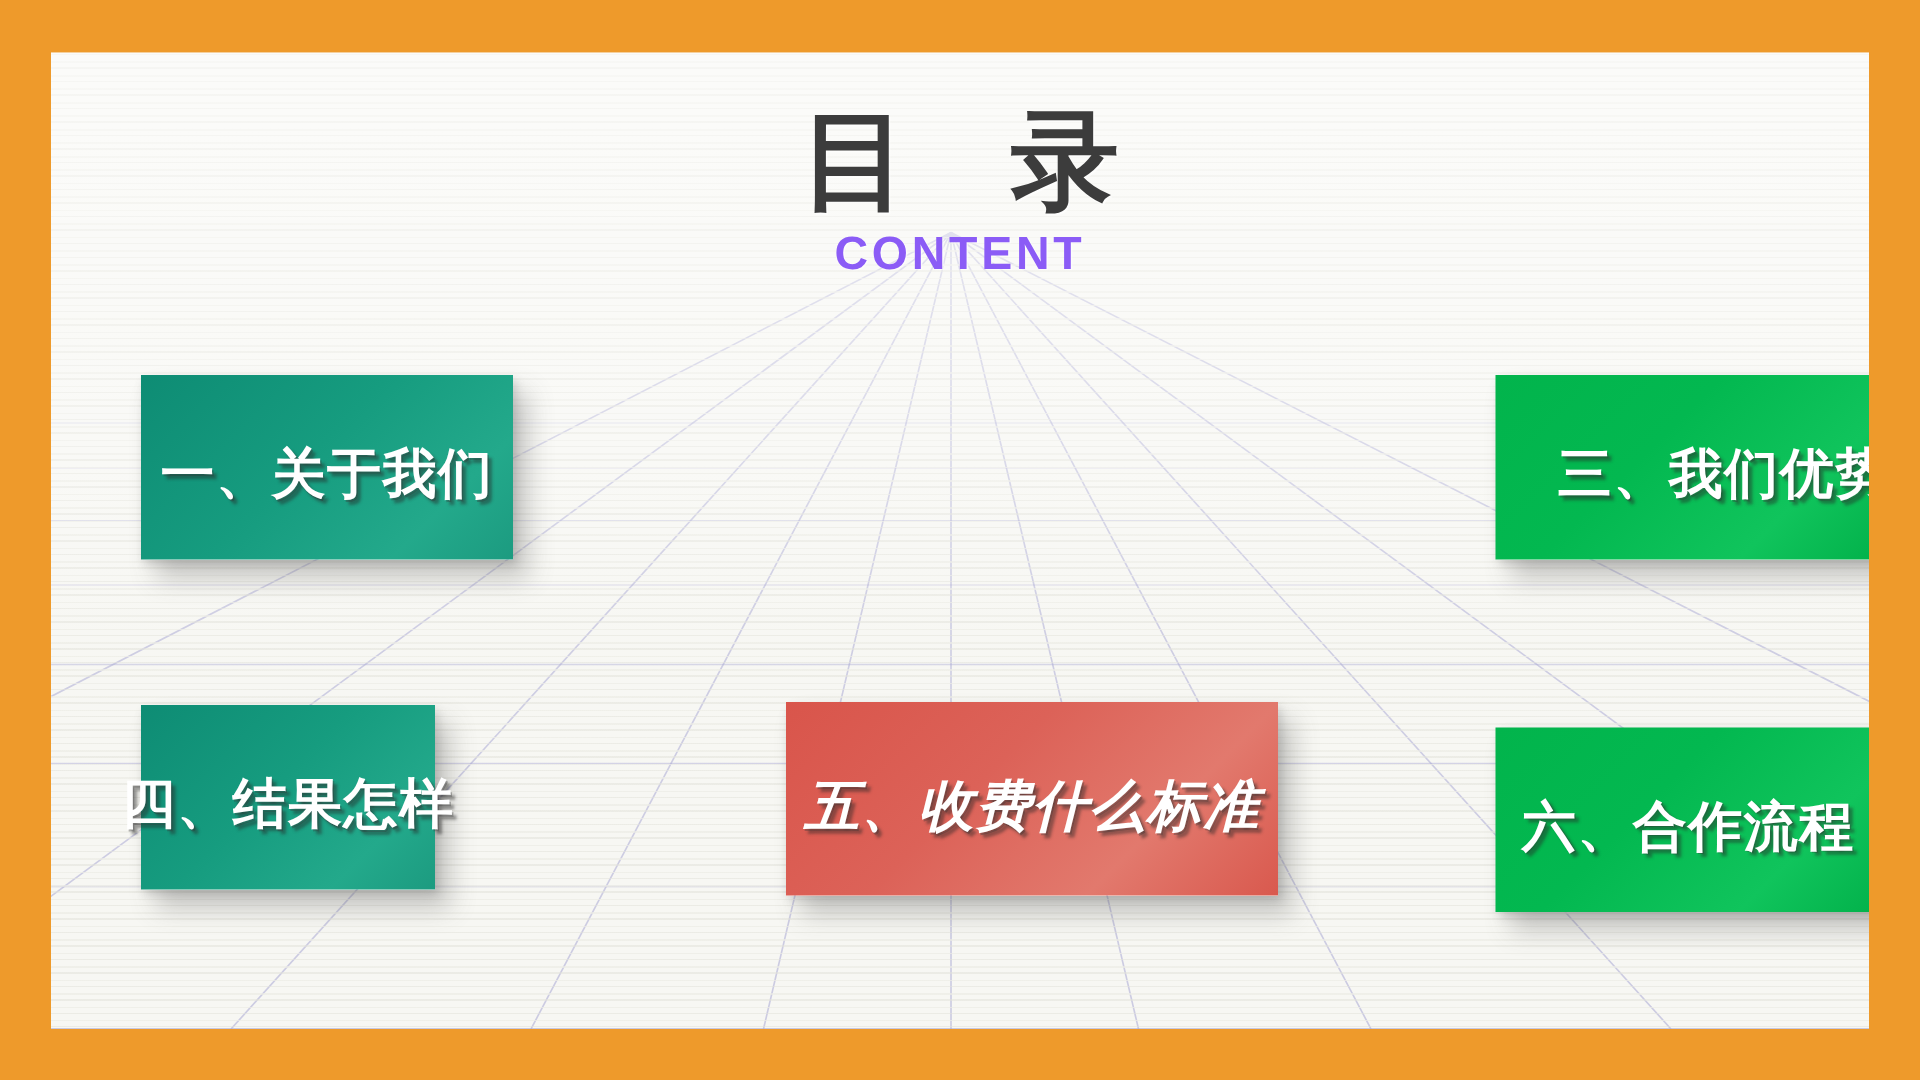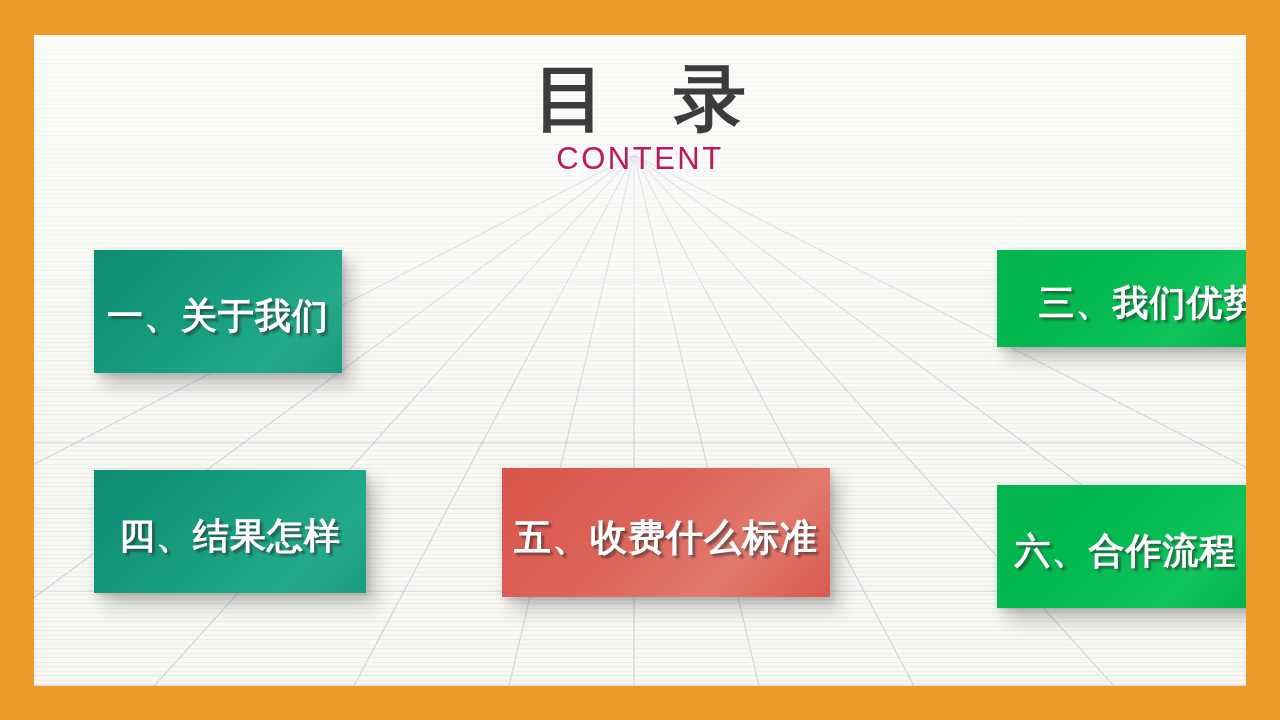--- a/index.html
+++ b/index.html
@@ -76,40 +76,40 @@
     width: 1212px;
     height: 651px;
     z-index: 1;
     pointer-events: none;
   }
 
   
   #title-block {
     position: absolute;
     left: 0;
-    top: 26px;
+    top: 36px;
     width: 1212px;
     text-align: center;
     z-index: 6;
   }
   #title-cn {
     font-size: 72px;
     font-weight: bold;
     color: #3C3C3C;
     letter-spacing: 24px;
     line-height: 1.05;
     margin: 0;
     padding-left: 24px;
     text-shadow: 1px 1px 0 rgba(255,255,255,0.65);
   }
   #title-en {
     margin: 6px 0 0 0;
     font-size: 31px;
-    font-weight: normal;
-    color: #be185d;
+    font-weight: bold;
+    color: #8b5cf6;
     letter-spacing: 2.5px;
     line-height: 1;
     text-shadow: 1px 1px 0 rgba(255,255,255,0.6);
   }
 
   
   .tile {
     position: absolute;
     z-index: 7;
     display: flex;
@@ -145,24 +145,24 @@
     background: linear-gradient(135deg, #D9554B 0%, #DC6258 40%, #E2796D 72%, #D9594E 100%);
   }
   
   .face-green {
     background: linear-gradient(135deg, #02B44C 0%, #03B850 40%, #10C45C 75%, #02B14A 100%);
   }
 
   
   #tile-1 { left: 60px;  top: 215px; width: 248px; height: 123px; }
   #tile-2 { left: 490px; top: 219px; width: 328px; height: 129px; }
-  #tile-3 { left: 963px; top: 215px; width: 257px; height: 97px; padding-left: 48px; }
-  
-  #tile-4 { left: 60px;  top: 435px; width: 272px; height: 123px; border-radius: 26px; }
-  #tile-5 { left: 468px; top: 433px; width: 328px; height: 129px; }
+  #tile-3 { left: 963px; top: 215px; width: 257px; height: 123px; padding-left: 48px; }
+  
+  #tile-4 { left: 60px;  top: 435px; width: 196px; height: 123px; border-radius: 26px; }
+  #tile-5 { left: 490px; top: 433px; width: 328px; height: 129px; font-style: italic; }
   #tile-6 { left: 963px; top: 450px; width: 257px; height: 123px; }
 
   .label-lg { font-size: 37px; }
   .label-md { font-size: 36px; }
 
   
   .tile-label { transform: translateY(5px); }
 </style>
 </head>
 <body>

